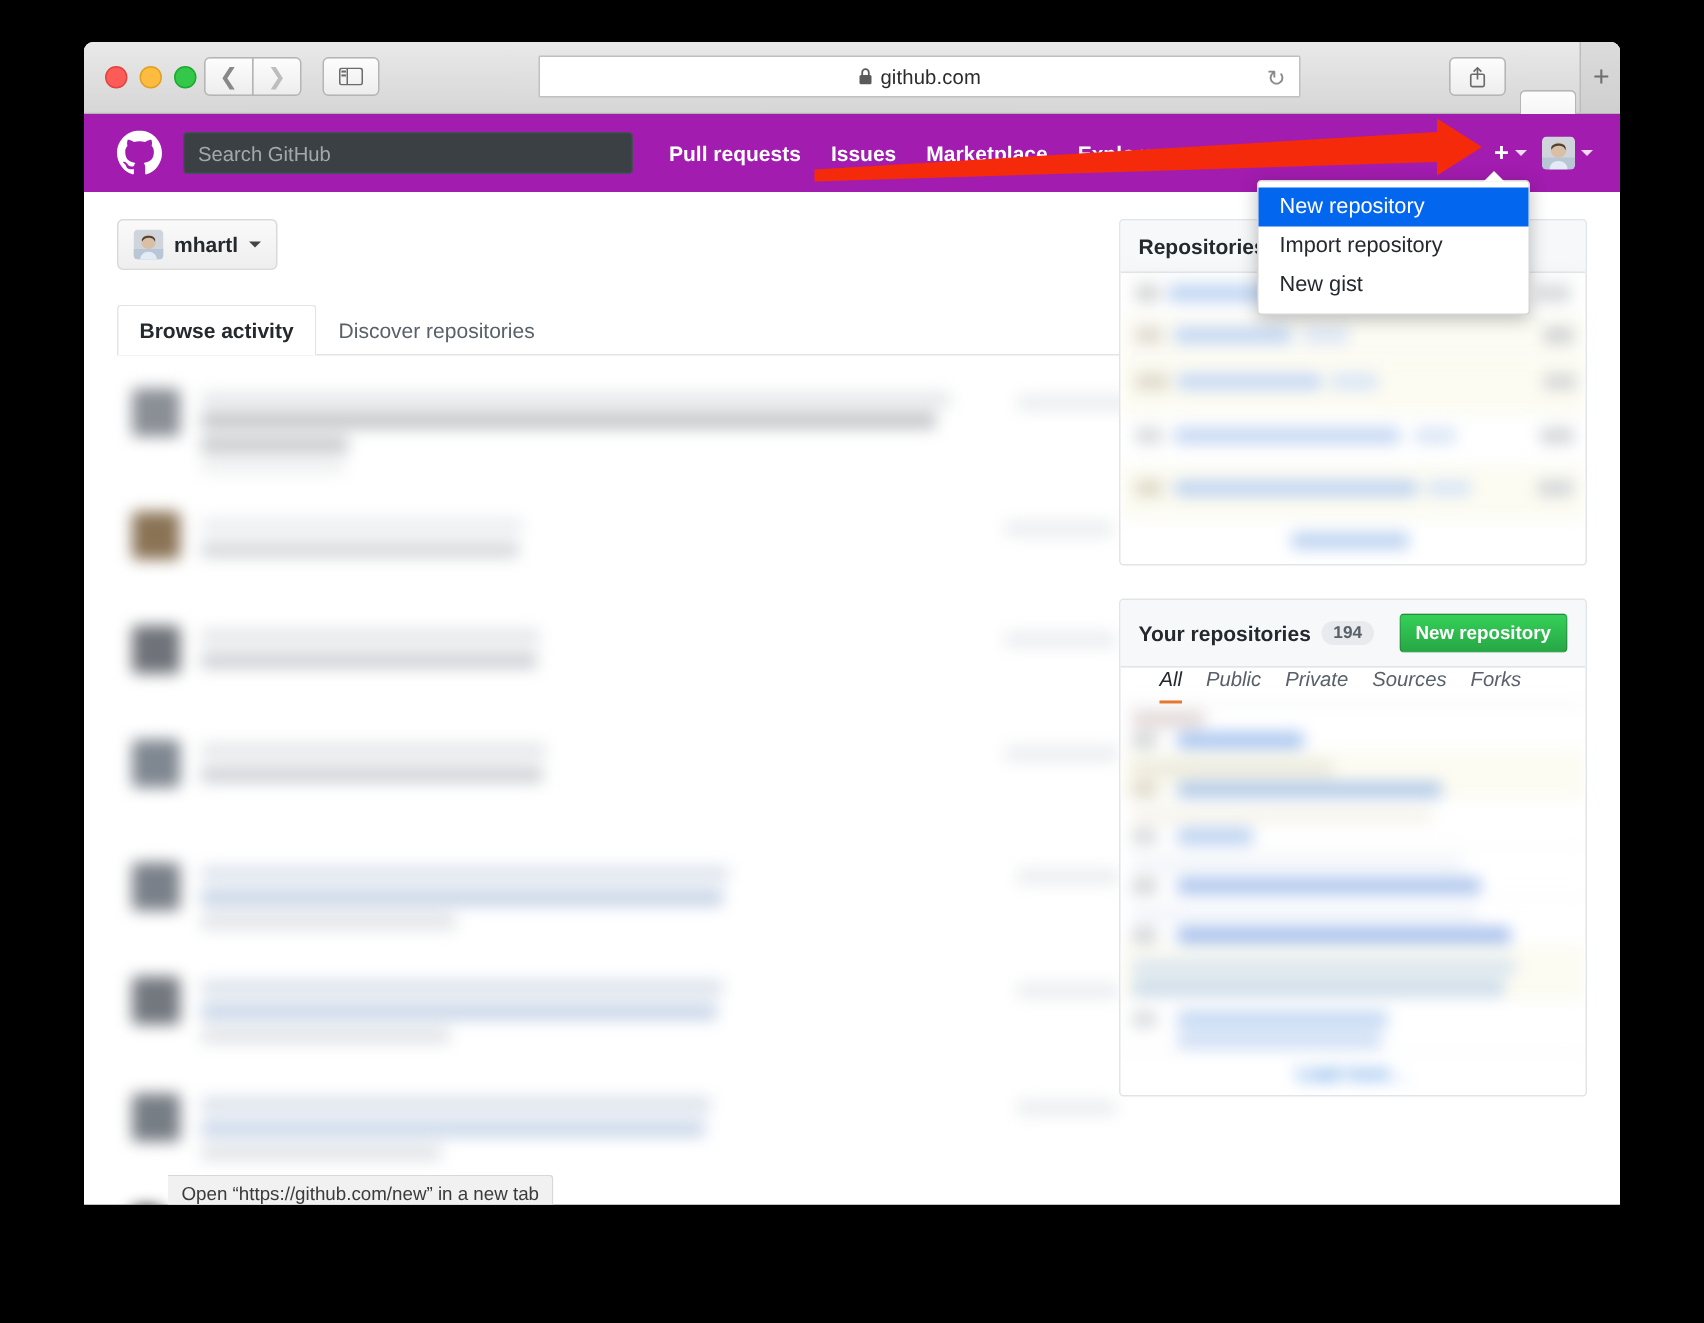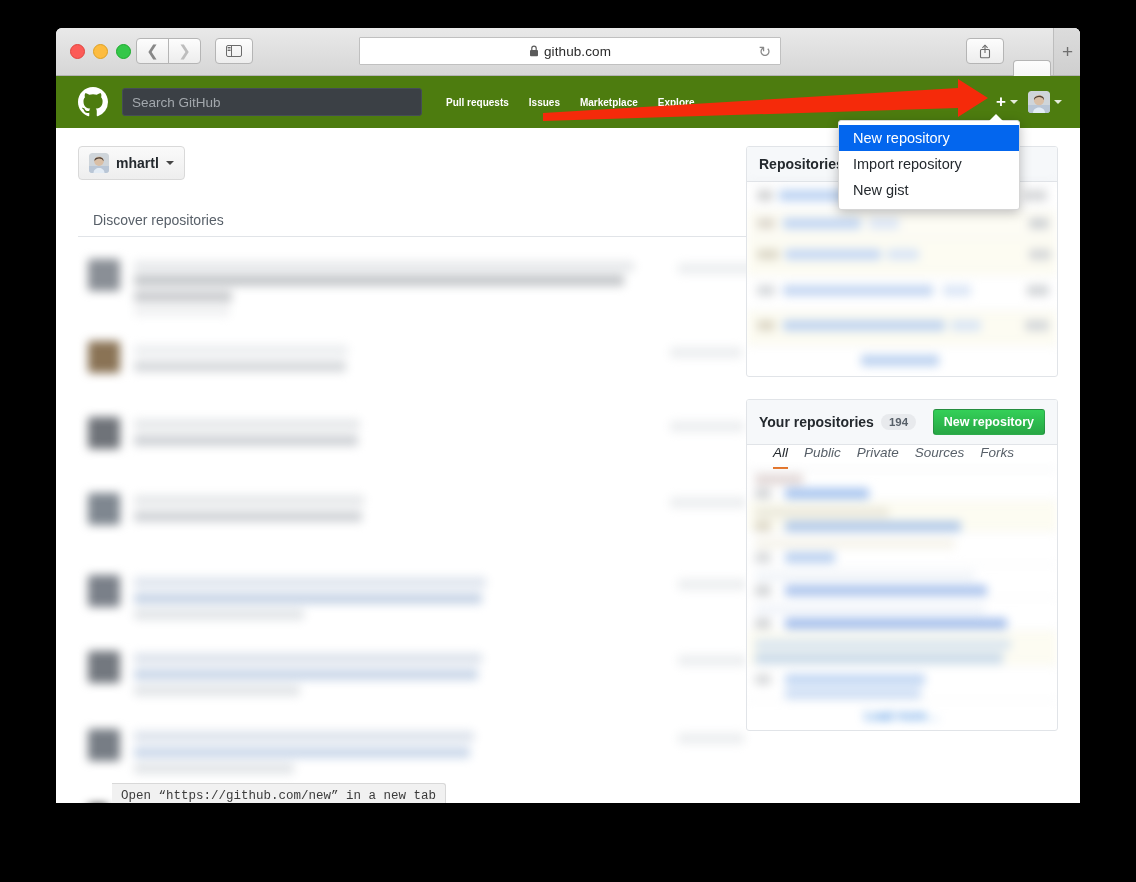--- a/index.html
+++ b/index.html
@@ -35,51 +35,51 @@
     display:flex;align-items:center;justify-content:center;
     color:#888;font-size:15px;box-sizing:border-box;
   }
   .tbtn.back{left:80px;width:33px;border-radius:4px 0 0 4px;}
   .tbtn.fwd{left:112px;width:33px;border-radius:0 4px 4px 0;color:#bdbdbd;}
   .tbtn.sidebar{left:159px;width:38px;}
   .tbtn.share{left:910px;width:38px;}
   .tbtn.tabs{left:957px;width:38px;}
 
   .urlbar{
-    position:absolute;left:303px;top:9px;width:422px;height:28px;
+    position:absolute;left:303px;top:9px;width:508px;height:28px;
     background:#fff;border:1px solid #c0c0c0;border-radius:1px;
     display:flex;align-items:center;justify-content:center;
     box-sizing:border-box;
   }
   .urlbar .url-text{font-size:13.5px;color:#2b2b2b;letter-spacing:.1px;}
   .lock{display:inline-block;margin-right:5px;transform:translateY(1px);}
   .reload{position:absolute;right:9px;top:5px;color:#8a8a8a;font-size:15px;}
 
   .newtab{
     position:absolute;left:997px;top:0;width:27px;height:47px;
     background:linear-gradient(#dcdcdc,#cfcfcf);
     display:flex;align-items:center;justify-content:center;
     color:#6f6f6f;font-size:19px;border-left:1px solid #bdbdbd;
   }
 
   
   .gh-header{
-    position:relative;height:52px;background:#4d7c0f;
+    position:relative;height:52px;background:#a21caf;
     display:flex;align-items:center;padding:0 14px;box-sizing:border-box;
   }
   .gh-logo{width:30px;height:30px;margin-left:8px;margin-right:14px;}
   .gh-search{
     width:300px;height:28px;background:#3b4045;border:1px solid #444d56;
     border-radius:3px;color:#9ba1a6;font-size:13.5px;
     padding:0 9px;box-sizing:border-box;
     font-family:"Liberation Sans", sans-serif;
   }
   .gh-search::placeholder{color:#a3a8ad;}
   .gh-nav{display:flex;align-items:center;gap:20px;margin-left:24px;}
-  .gh-nav a{color:#fff;font-size:10px;font-weight:bold;text-decoration:none;white-space:nowrap;}
+  .gh-nav a{color:#fff;font-size:14px;font-weight:bold;text-decoration:none;white-space:nowrap;}
   .gh-right{margin-left:auto;display:flex;align-items:center;gap:10px;padding-right:4px;}
   .plus-wrap{display:flex;align-items:center;color:#fff;font-size:17px;font-weight:bold;}
   .caret{
     display:inline-block;width:0;height:0;margin-left:4px;
     border-left:4px solid transparent;border-right:4px solid transparent;
     border-top:4px solid #fff;opacity:.85;
   }
   .avatar-img{
     width:22px;height:22px;border-radius:3px;display:block;
   }
@@ -167,21 +167,21 @@
 
   
   .arrow{position:absolute;left:0;top:0;pointer-events:none;z-index:60;}
 
   
   .statusbar{
     position:absolute;left:56px;bottom:0;height:24px;
     background:#f1f1f1;border-top:1px solid #d8d8d8;border-right:1px solid #d8d8d8;
     border-radius:0 3px 0 0;padding:0 9px;
     display:flex;align-items:center;font-size:12.5px;color:#3b3b3b;
-    max-width:340px;overflow:hidden;white-space:nowrap;z-index:55;font-family:Liberation Mono, monospace;
+    max-width:340px;overflow:hidden;white-space:nowrap;z-index:55;
   }
   .loadmore{
     text-align:center;font-size:13px;color:#0366d6;padding:7px;
   }
 </style>
 </head>
 <body>
 
 <div class="screen">
 
@@ -282,20 +282,23 @@
             <rect y="13" width="20" height="7" fill="#b9c6d6"></rect>
             <circle cx="10" cy="8.2" r="4.8" fill="#d9bfa6"></circle>
             <path d="M4.5 20c0-3.1 2.5-5.1 5.5-5.1s5.5 2 5.5 5.1z" fill="#e3ecf5"></path>
             <path d="M5.6 6.5c.9-2.7 7.1-3.1 8.5-.6.5.9.4 1.8.2 2.4-.6-2.2-2.4-2.8-4.2-2.8S6.4 6.4 5.8 8c-.3-.6-.4-1-.2-1.5z" fill="#4e4036"></path>
           </svg>
           <span>mhartl</span>
           <span class="pcaret"></span>
         </div>
 
         <div class="tabs">
+          <div class="tab active">
+            <span>Browse activity</span>
+          </div>
           <div class="tab">
             <span>Discover repositories</span>
           </div>
         </div>
 
         
         <div class="feed blur">
           <div class="feed-item">
             <div class="av" style="top:6px;background:#8a8f96;"></div>
             <div class="ln" style="left:56px;top:8px;width:500px;background:#e7e9eb;"></div>

